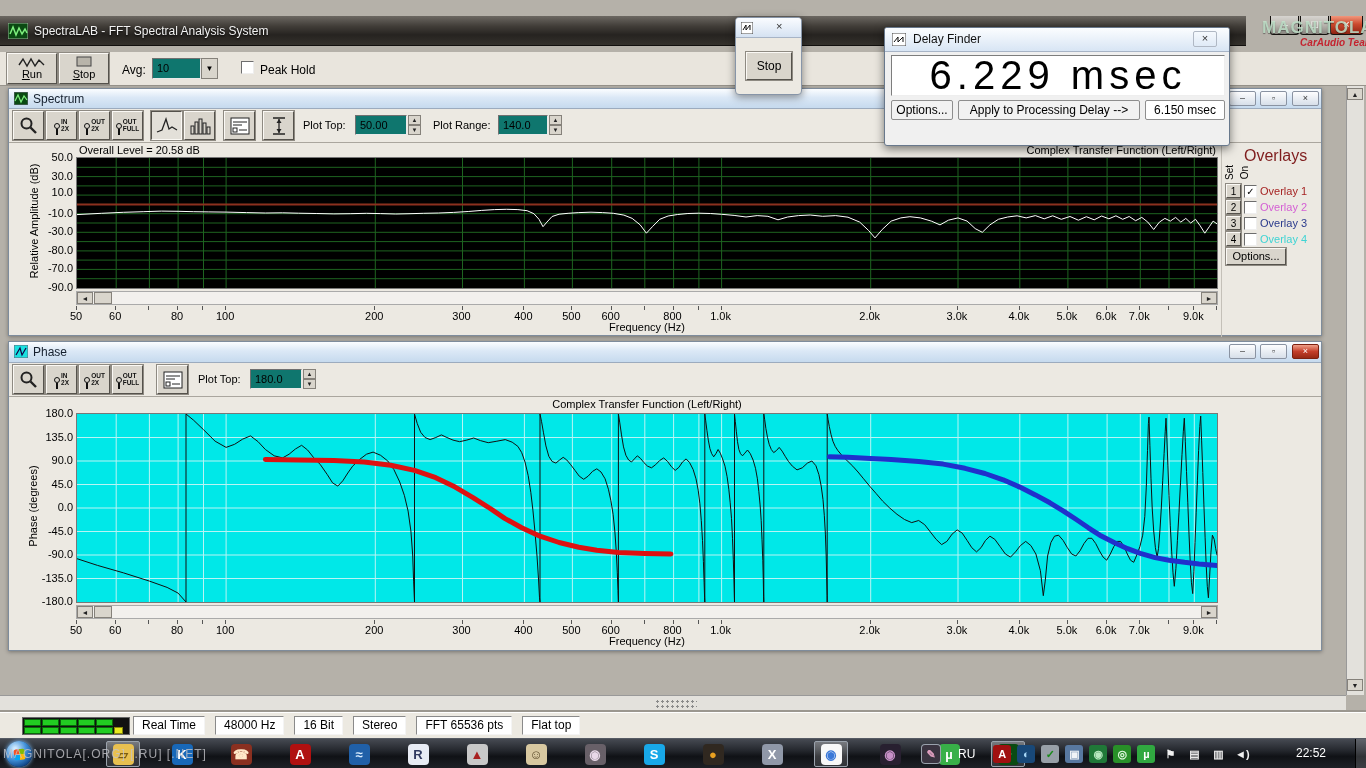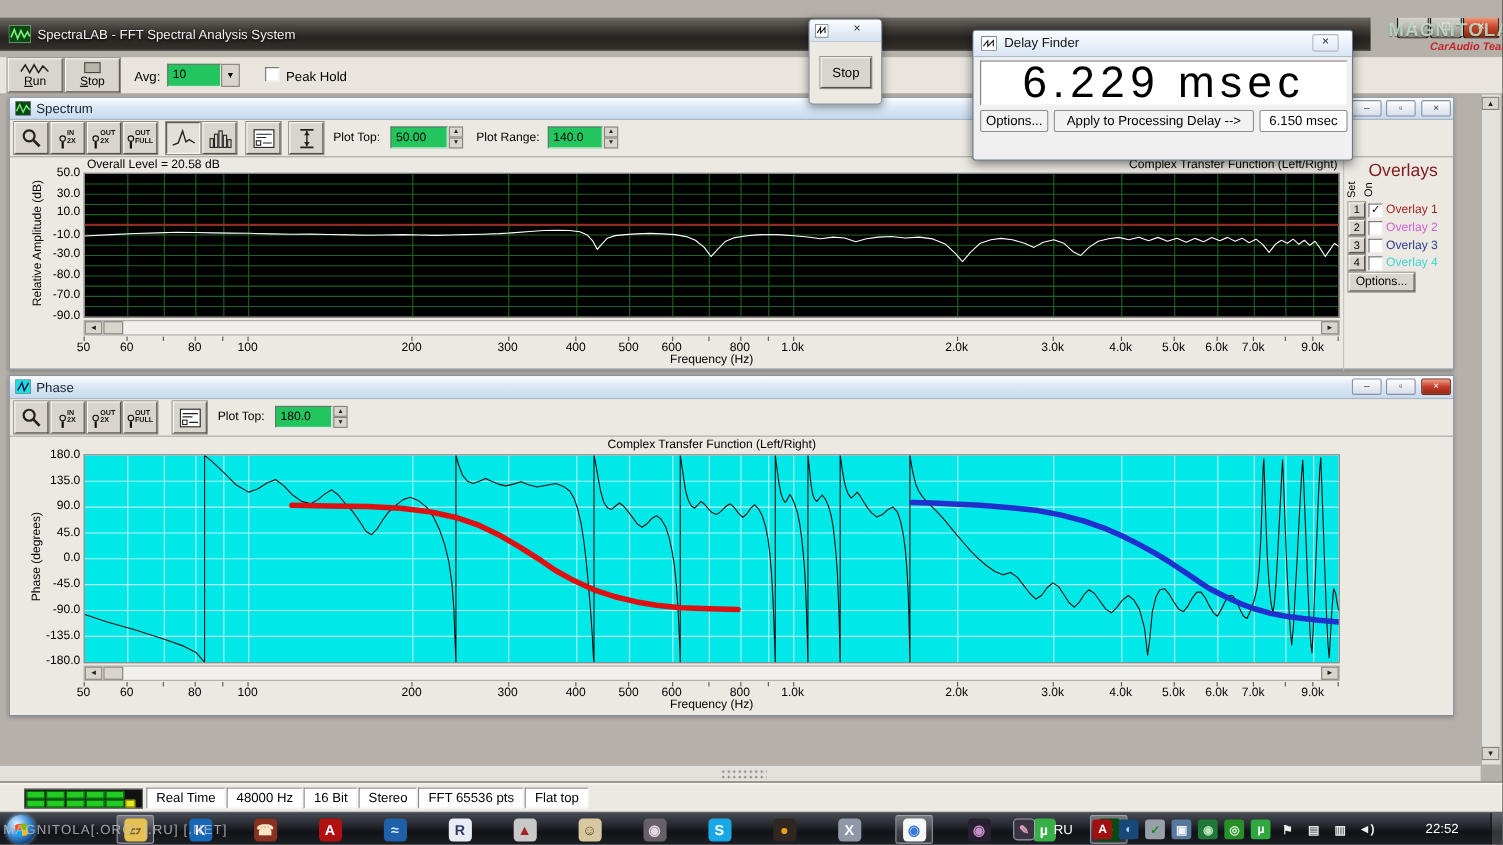--- a/index.html
+++ b/index.html
@@ -20,21 +20,21 @@
 
   #menubar{left:0;top:30px;width:1366px;height:22px;background:#f4f3f1;
     border-bottom:1px solid #c9c6c0;color:#111;}
   .mitem{display:inline-block;padding:3px 10px 0 10px;height:22px;}
 
   #main-toolbar{left:0;top:52px;width:1366px;height:34px;background:#e9e5dd;
     border-bottom:1px solid #97938b;}
   .b3{background:#d9d5cc;border:1px solid;border-color:#fbf9f5 #55524c #55524c #fbf9f5;
     box-shadow:0 0 0 1px #8e8a82;}
   .b3.pressed{border-color:#55524c #fbf9f5 #fbf9f5 #55524c;background:#e3e0d9;}
-  .fld{background:#22c55e;border:1px solid;border-color:#707070 #e9e9e9 #e9e9e9 #707070;
+  .fld{background:#0f766e;border:1px solid;border-color:#707070 #e9e9e9 #e9e9e9 #707070;
     font-size:11px;line-height:18px;padding:0 4px;color:#000;}
   .spin{width:13px;display:flex;flex-direction:column;}
   .spin>div{flex:1;background:#d9d5cc;border:1px solid #85817a;font-size:6px;
     line-height:8px;text-align:center;color:#222;}
   #run-btn,#stop-btn{width:50px;height:31px;text-align:center;font-size:11px;padding-top:2px;}
   .cbx{width:13px;height:13px;background:#fff;border:1px solid;
     border-color:#6d6d6d #eee #eee #6d6d6d;font-size:10px;line-height:11px;text-align:center;color:#000;}
 
   
   #mdi{left:0;top:86px;width:1346px;height:609px;background:#b5b1a9;}
@@ -86,21 +86,21 @@
   .grip{position:absolute;left:655px;top:3px;width:42px;height:11px;
     background-image:radial-gradient(circle,#8a8a8a 1px,transparent 1.4px);background-size:5px 5px;}
 
   
   #statusbar{left:0;top:712px;width:1366px;height:26px;background:#ece9e1;border-top:1px solid #fff;
     box-shadow:0 -2px 0 #9b978f;}
   #meter{position:absolute;left:22px;top:4px;width:108px;height:18px;background:#111;
     border:1px solid #666;display:flex;flex-wrap:wrap;gap:1px;padding:1px;align-content:space-between;}
   .led{width:17px;height:7px;background:#22cc22;border:1px solid #0a660a;}
   .led.y{background:#e8e820;border-color:#88880a;width:9px;}
-  #status-fields{position:absolute;left:133px;top:3px;display:flex;gap:1px;}
+  #status-fields{position:absolute;left:133px;top:3px;display:flex;gap:10px;}
   .sfield{display:inline-block;height:19px;background:#fff;border:1px solid;
     border-color:#8a8a8a #f4f4f4 #f4f4f4 #8a8a8a;font-size:12px;line-height:17px;padding:0 8px;color:#000;}
 
   
   #taskbar{left:0;top:738px;width:1366px;height:30px;
     background:linear-gradient(#464a52,#24272d 40%,#101216 60%,#1d2026);border-top:1px solid #565b64;}
   #start-orb{position:absolute;left:6px;top:2px;width:26px;height:26px;border-radius:50%;
     background:radial-gradient(circle at 35% 30%,#cfeaff 5%,#3f8fd8 45%,#0b3d7e 80%);
     box-shadow:0 0 4px #7fc0ff;display:flex;align-items:center;justify-content:center;}
   #orb-flag{width:11px;height:11px;border-radius:2px;transform:rotate(-6deg);

